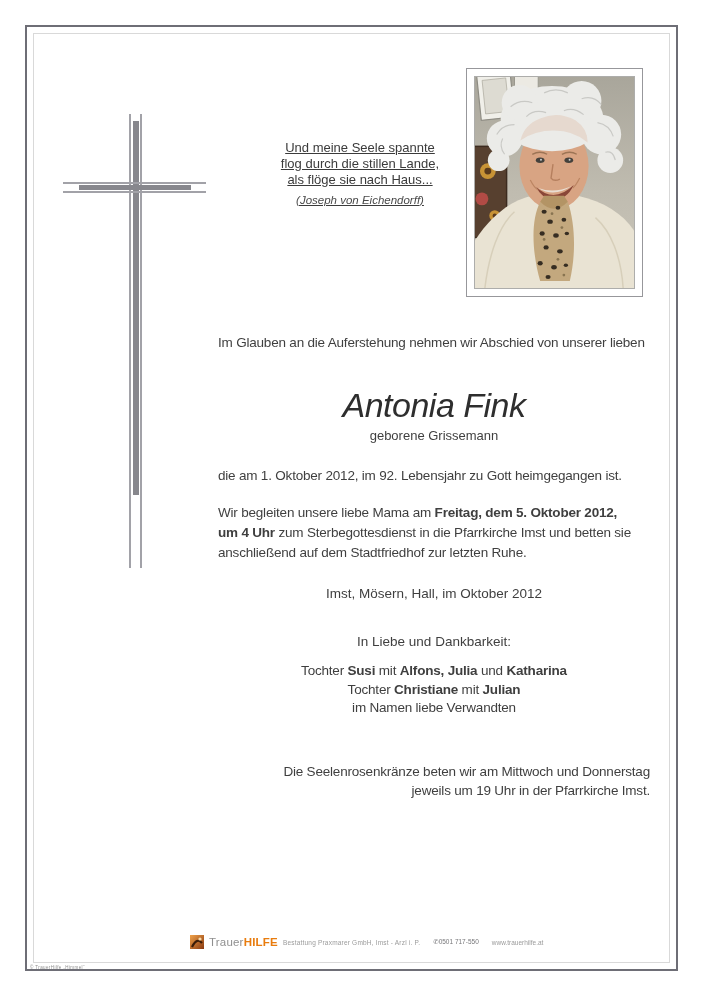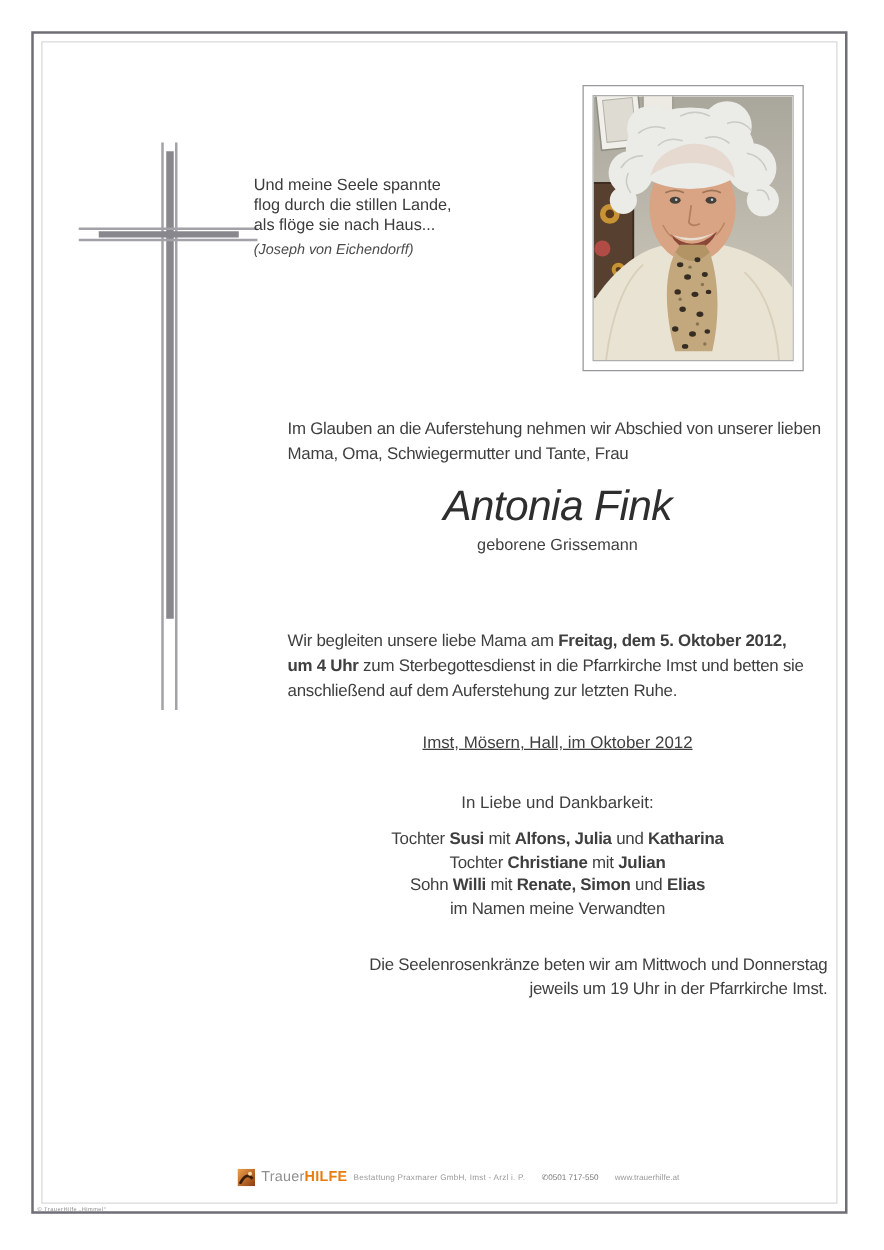--- a/index.html
+++ b/index.html
@@ -19,34 +19,34 @@
   .cx-vb{left:132.5px;top:121px;width:6px;height:374px;}
   .cx-h1{left:63px;top:182px;width:143px;height:1.5px;}
   .cx-h2{left:63px;top:191px;width:143px;height:1.5px;}
   .cx-hb{left:79px;top:185px;width:112px;height:5px;}
   
   .photo-frame{position:absolute;left:466px;top:68px;width:177px;height:229px;
                border:1px solid #97979b;background:#fff;box-sizing:border-box;padding:7px;}
   .photo{width:100%;height:100%;border:1px solid #adadab;box-sizing:border-box;overflow:hidden;}
   .photo svg{display:block;width:100%;height:100%;}
   
-  .poem{position:absolute;left:203px;top:140px;width:260px;
-        font-size:13px;line-height:16px;color:#3b3b3b;}
+  .poem{position:absolute;left:230px;top:140px;width:260px;text-align:center;
+        font-size:13px;line-height:16px;color:#3b3b3b;text-decoration:underline;}
   .poem-attr{margin-top:4px;font-style:italic;font-size:11.5px;color:#4a4a4a;}
-  .col{position:absolute;left:218px;width:432px;margin-left:12px;}
+  .col{position:absolute;left:218px;width:432px;}
   .leftblock{text-align:left;}
   .center{text-align:center;}
   .bodytxt{font-size:13.5px;line-height:20px;letter-spacing:-0.2px;}
   .intro{top:333px;}
   .name{top:386px;text-align:center;font-style:italic;font-size:34px;
         letter-spacing:-0.5px;color:#2e2e2e;}
   .maiden{top:428px;text-align:center;font-size:13px;}
   .death{top:466px;}
   .funeral{top:503px;}
-  .place{top:586px;font-size:13.5px;text-decoration:underline;}
+  .place{top:586px;font-size:13.5px;}
   .gratitude{top:634px;font-size:13.5px;}
   .family{top:662px;font-size:13.5px;line-height:18.5px;letter-spacing:-0.2px;}
   .rosary{top:762px;font-size:13.5px;line-height:19px;letter-spacing:-0.2px;text-align:right;}
   b{font-weight:bold;}
   
   .footer{position:absolute;left:190px;top:935px;display:flex;align-items:center;gap:5px;}
   .logo{width:14px;height:14px;flex:0 0 auto;}
   .brand{font-size:11.5px;letter-spacing:0.2px;white-space:nowrap;}
   .brand .t1{color:#8f8f8f;}
   .brand .t2{font-weight:bold;}
@@ -172,42 +172,41 @@
 
   <div class="poem">
     <div>Und meine Seele spannte</div>
     <div>flog durch die stillen Lande,</div>
     <div>als flöge sie nach Haus...</div>
     <div class="poem-attr">(Joseph von Eichendorff)</div>
   </div>
 
   <div class="col leftblock bodytxt intro">
     <div>Im Glauben an die Auferstehung nehmen wir Abschied von unserer lieben</div>
-    <div>Mama, Oma, Schwiegermutter und Tante, Frau</div>
   </div>
 
   <div class="col name">Antonia Fink</div>
   <div class="col maiden">geborene Grissemann</div>
 
+  <div class="col leftblock bodytxt death">die am 1. Oktober 2012, im 92. Lebensjahr zu Gott heimgegangen ist.</div>
 
   <div class="col leftblock bodytxt funeral">
     <div><span>Wir begleiten unsere liebe Mama am </span><b>Freitag, dem 5. Oktober 2012,</b></div>
     <div><b>um 4 Uhr</b><span> zum Sterbegottesdienst in die Pfarrkirche Imst und betten sie</span></div>
-    <div><span>anschließend auf dem Auferstehung zur letzten Ruhe.</span></div>
+    <div><span>anschließend auf dem Stadtfriedhof zur letzten Ruhe.</span></div>
   </div>
 
   <div class="col center place">Imst, Mösern, Hall, im Oktober 2012</div>
 
   <div class="col center gratitude">In Liebe und Dankbarkeit:</div>
 
   <div class="col center family">
     <div><span>Tochter </span><b>Susi</b><span> mit </span><b>Alfons, Julia</b><span> und </span><b>Katharina</b></div>
     <div><span>Tochter </span><b>Christiane</b><span> mit </span><b>Julian</b></div>
-    <div><span>Sohn </span><b>Willi</b><span> mit </span><b>Renate, Simon</b><span> und </span><b>Elias</b></div>
-    <div><span>im Namen meine Verwandten</span></div>
+    <div><span>im Namen liebe Verwandten</span></div>
   </div>
 
   <div class="col center rosary">
     <div>Die Seelenrosenkränze beten wir am Mittwoch und Donnerstag</div>
     <div>jeweils um 19 Uhr in der Pfarrkirche Imst.</div>
   </div>
 
   <div class="footer">
     <svg class="logo" viewBox="0 0 14 14">
       <defs>

